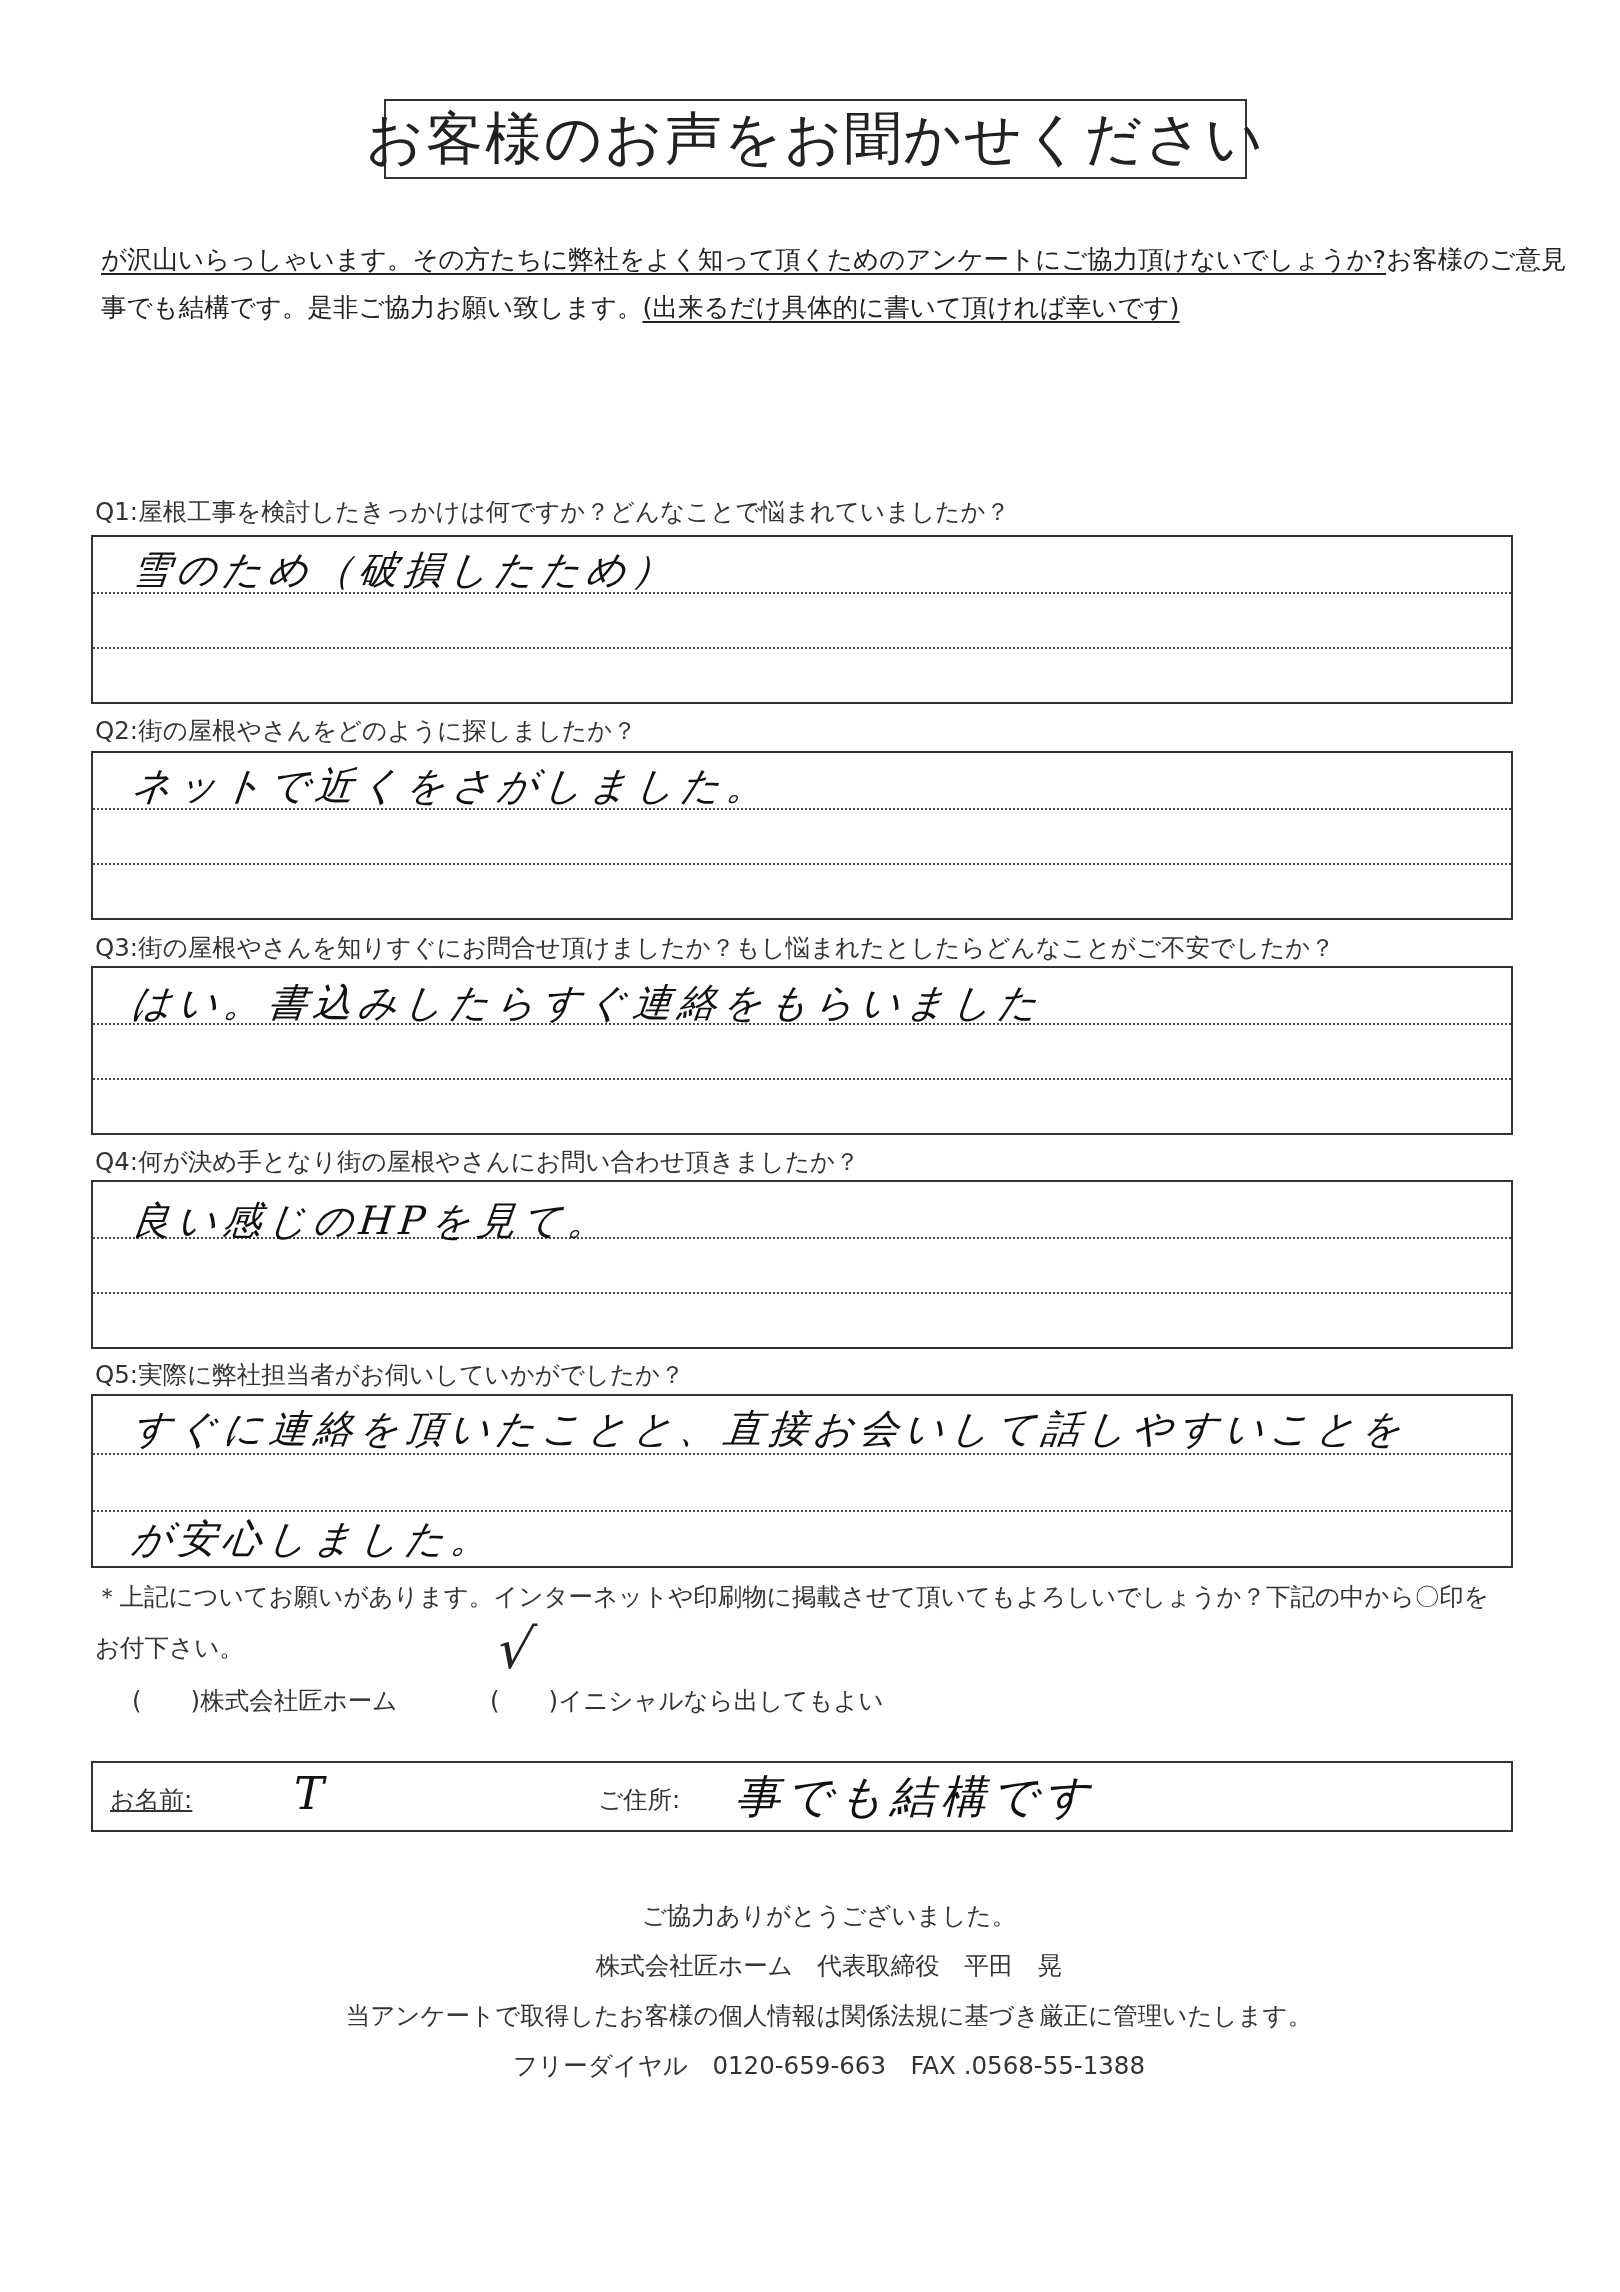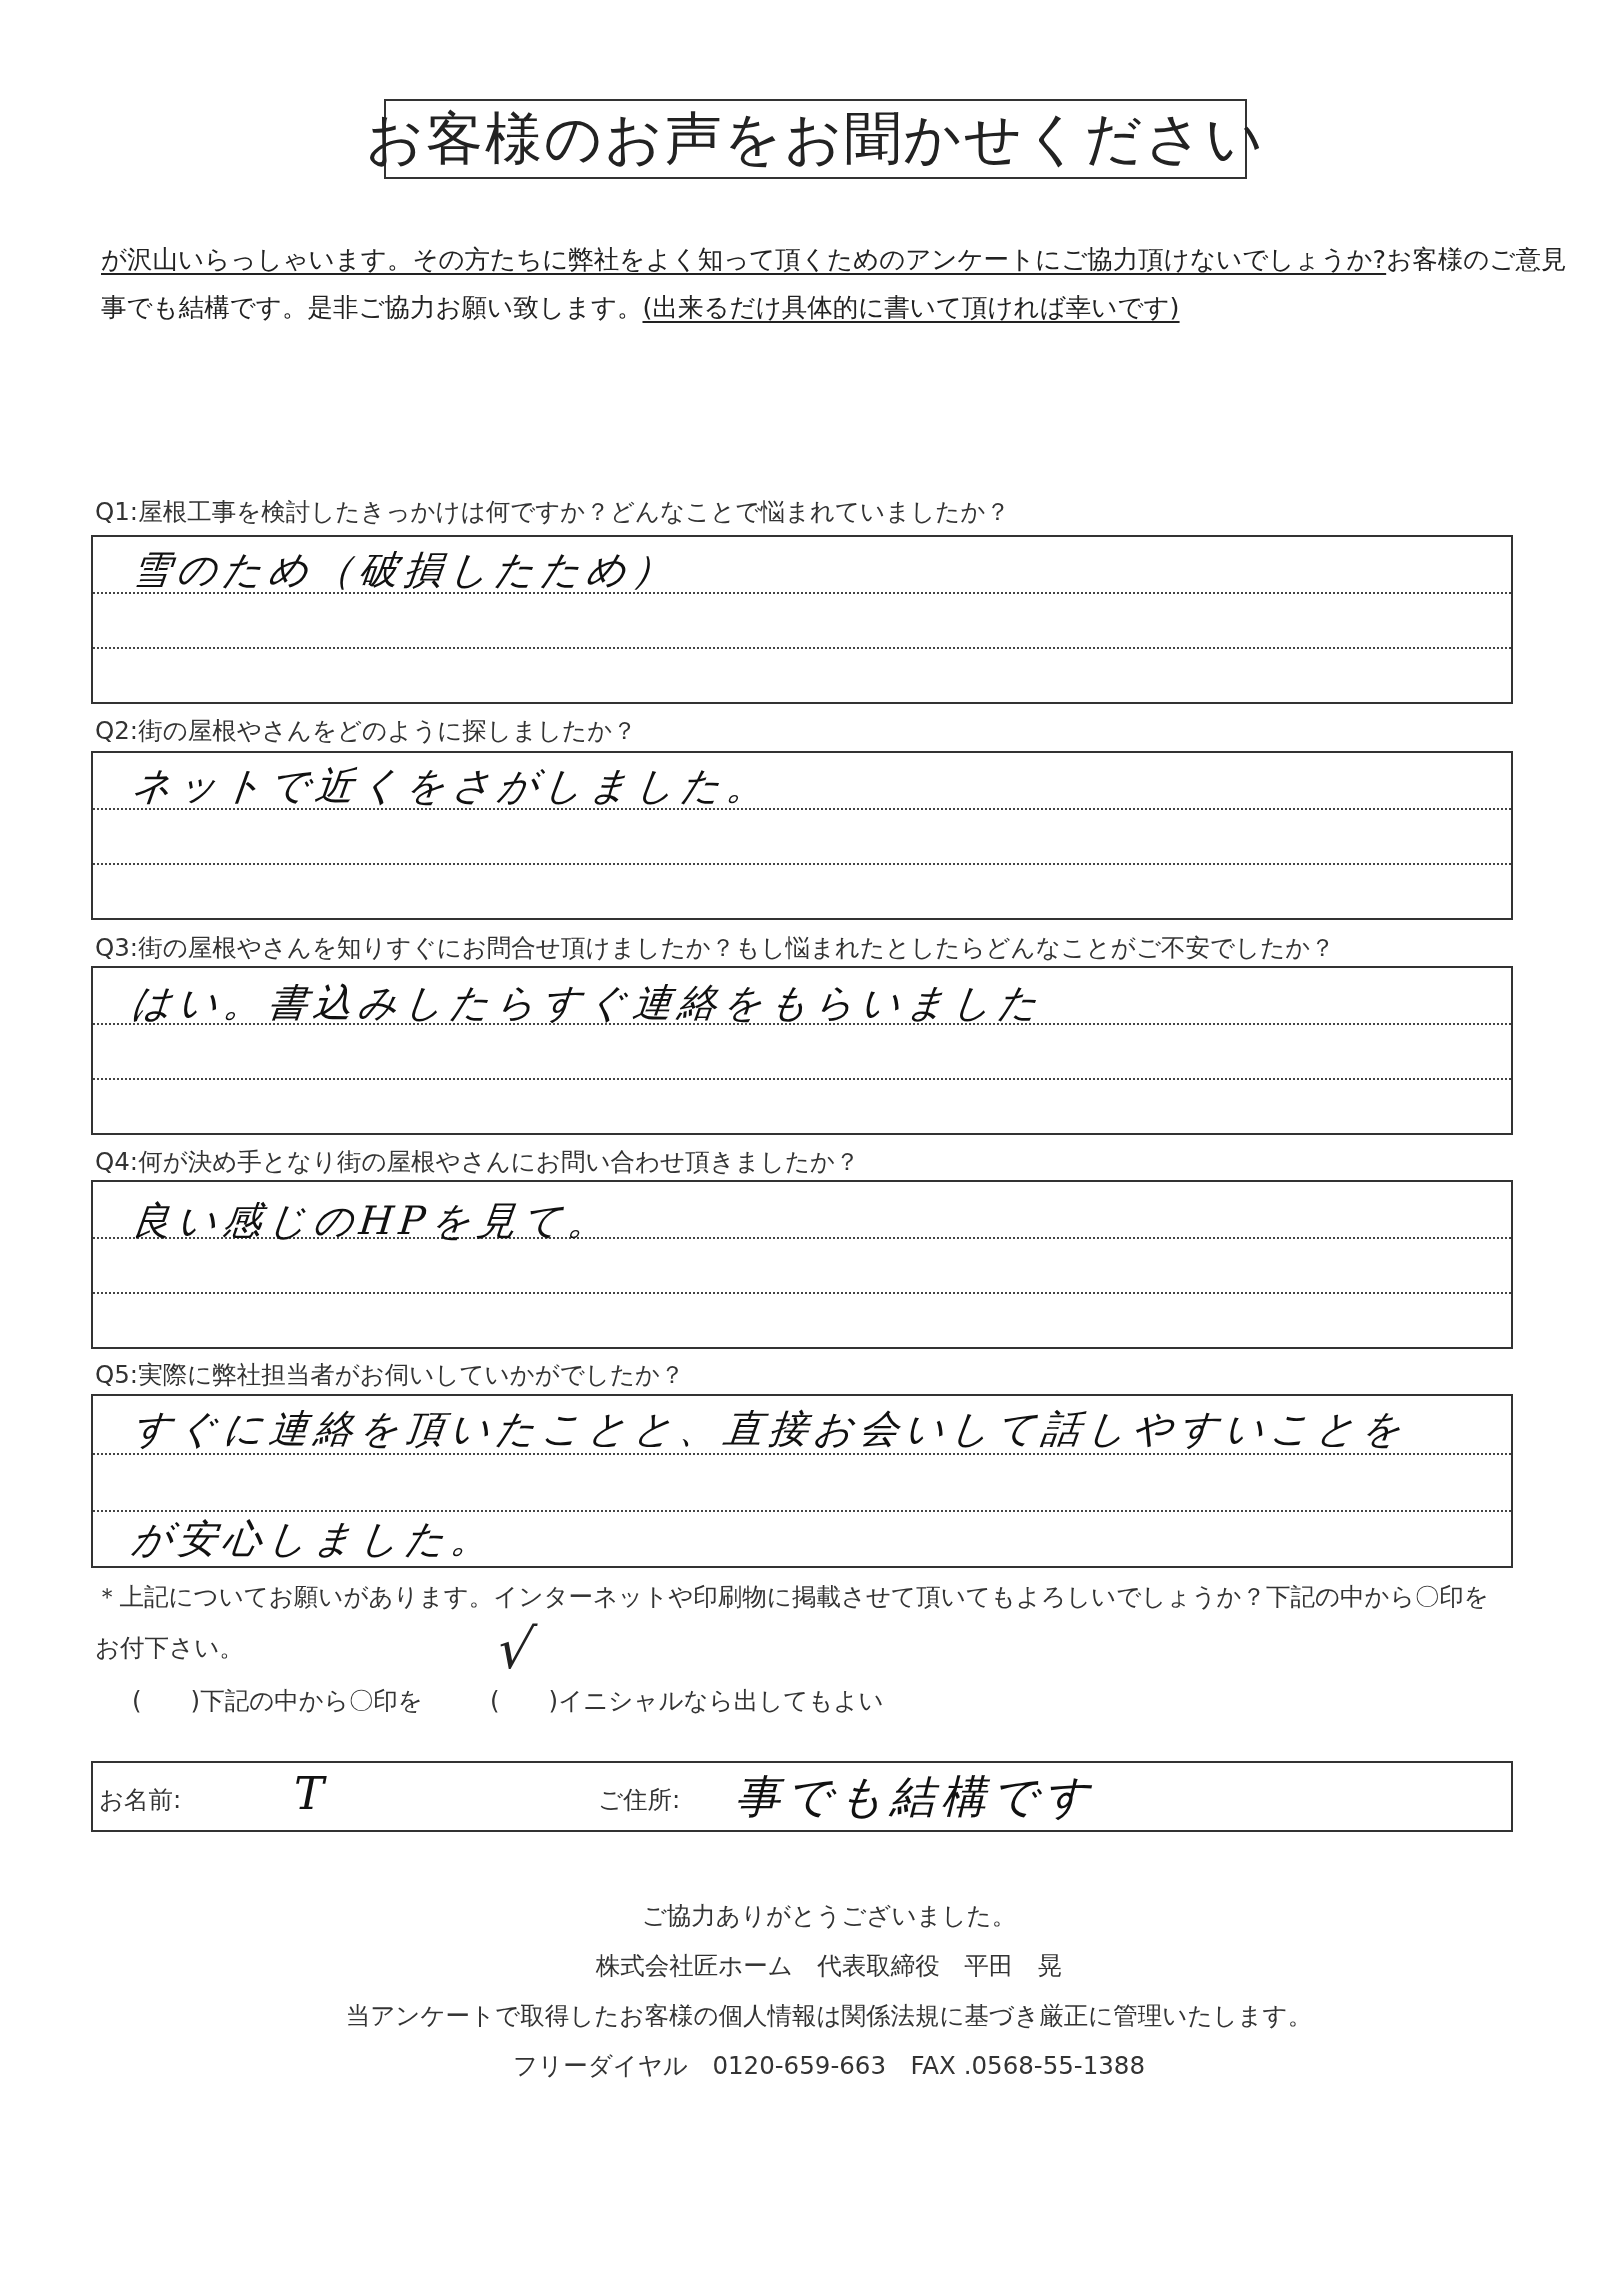--- a/index.html
+++ b/index.html
@@ -106,29 +106,29 @@
   <div class="dotted" style="top:57px;"></div>
   <div class="dotted" style="top:114px;"></div>
   <div class="hand" style="top:5.9px;">すぐに連絡を頂いたことと、直接お会いして話しやすいことを</div>
   <div class="hand" style="top:116px;">が安心しました。</div>
 </div>
 
 <div class="note" style="top:1580px;">＊上記についてお願いがあります。インターネットや印刷物に掲載させて頂いてもよろしいでしょうか？下記の中から〇印を</div>
 <div class="note" style="top:1631px;">お付下さい。</div>
 
 <div class="opt" style="left:132px;">
-  <span>(　　)</span><span>下記の中から〇印を</span>
+  <span>(　　)</span><span>株式会社匠ホーム</span>
 </div>
 <div class="opt" style="left:490px;">
   <span>(　　)</span><span>イニシャルなら出してもよい</span>
 </div>
 <div class="check">√</div>
 
 <div class="name-box">
-  <span class="nb-label" style="left:6px;">お名前:</span>
+  <span class="nb-label" style="left:17px;text-decoration:underline;">お名前:</span>
   <span class="nb-hand" style="left:201px; top:3.9px;">T</span>
   <span class="nb-label" style="left:505px;">ご住所:</span>
   <span class="nb-hand" style="left:642px; top:3.9px;">事でも結構です</span>
 </div>
 
 <div class="footer" style="top:1899px;">ご協力ありがとうございました。</div>
 <div class="footer" style="top:1949px;">株式会社匠ホーム　代表取締役　平田　晃</div>
 <div class="footer" style="top:1999px;">当アンケートで取得したお客様の個人情報は関係法規に基づき厳正に管理いたします。</div>
 <div class="footer" style="top:2049px;">フリーダイヤル　0120-659-663　FAX .0568-55-1388</div>
 

